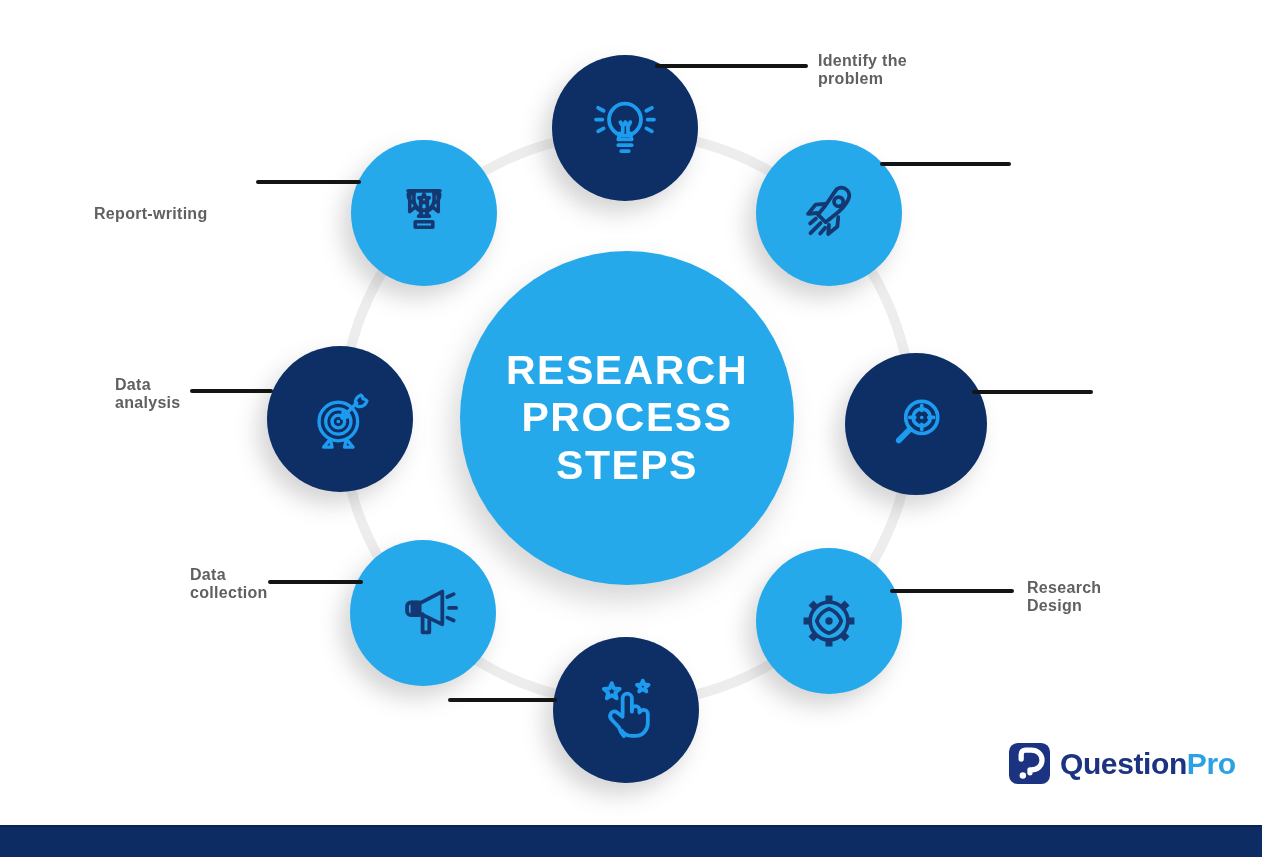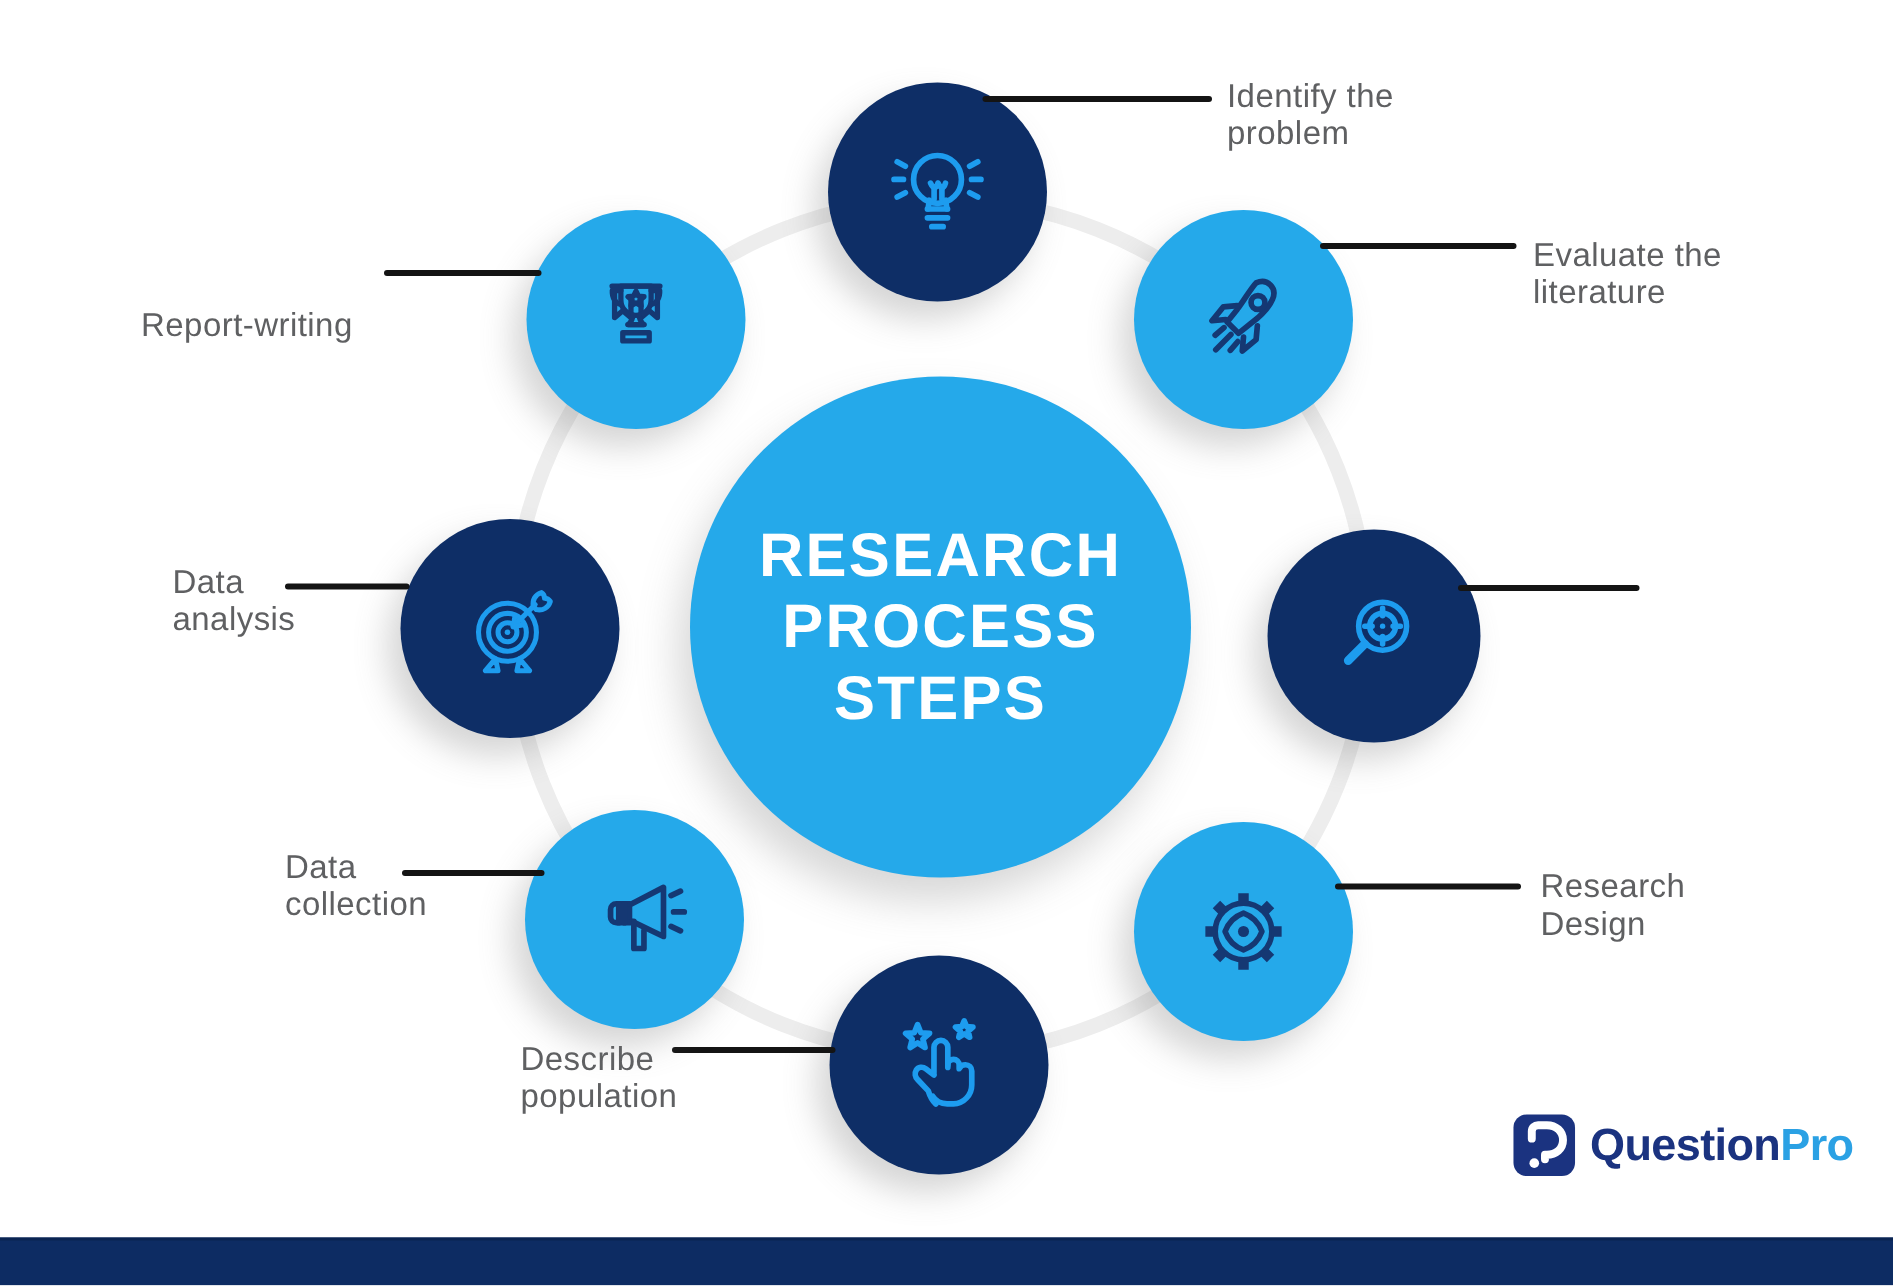--- a/index.html
+++ b/index.html
@@ -65,22 +65,22 @@
   .c0{left:655px;top:64px;width:153px;}
   .c1{left:880px;top:162px;width:131px;}
   .c2{left:972px;top:390px;width:121px;}
   .c3{left:890px;top:589px;width:124px;}
   .c4{left:448px;top:698px;width:109px;}
   .c5{left:268px;top:580px;width:95px;}
   .c6{left:190px;top:389px;width:83px;}
   .c7{left:256px;top:180px;width:105px;}
   
   .step-label{
-    position:absolute;font-size:22px;line-height:1.12;
-    color:var(--label-gray);letter-spacing:.3px;white-space:pre-line;
+    position:absolute;font-size:16px;line-height:1.12;
+    color:var(--label-gray);letter-spacing:.3px;white-space:pre-line;font-weight:bold;
   }
   .l0{left:818px;top:52px;}
   .l1{left:1022px;top:158px;}
   .l2{left:1103px;top:381px;}
   .l3{left:1027px;top:579px;}
   .l4{left:347px;top:694px;}
   .l5{left:190px;top:566px;}
   .l6{left:115px;top:376px;}
   .l7{left:94px;top:170px;margin-top:35px;}
   
@@ -133,22 +133,20 @@
       <g stroke="currentColor" stroke-width="4.5" fill="none" stroke-linecap="round" stroke-linejoin="round">
         <path d="M60 21 c9 -4 17 4 13 13 c-3 7 -9 13 -17 19 l-10 8 l-9 -9 l8 -10 c6 -8 11 -17 15 -21 z"></path>
         <circle cx="61.5" cy="36.5" r="5.5"></circle>
         <path d="M45 39 l-11 1 -9 11 11 -1"></path>
         <path d="M61 55 l-1 11 -11 9 1 -11"></path>
         <path d="M40 62 l-12 12 M34.5 56.5 l-7 6 M45.5 67.5 l-6 7"></path>
       </g>
     </svg>
   </div>
   <div class="connector c1"></div>
-  <div class="step-label l1">Evaluate the
-literature</div>
 
   <div class="node navy node-right">
     <svg viewBox="0 0 100 100" width="82" height="82">
       <g stroke="currentColor" stroke-width="4.5" fill="none" stroke-linecap="round" stroke-linejoin="round">
         <circle cx="57" cy="42" r="19.5"></circle>
         <circle cx="57" cy="42" r="10.5"></circle>
         <path d="M57 27.5 v6 M57 50.5 v6 M42.5 42 h6 M65.5 42 h6"></path>
         <circle cx="57" cy="42" r="2.2" fill="currentColor" stroke="none"></circle>
         <path d="M42.5 56.5 L29 70" stroke-width="7"></path>
       </g>
@@ -175,22 +173,20 @@
       <g stroke="currentColor" stroke-width="4.5" fill="none" stroke-linecap="round" stroke-linejoin="round">
         <path d="M46 56 v-20 c0 -3 2.5 -5.5 5.5 -5.5 s5.5 2.5 5.5 5.5 v16"></path>
         <path d="M57 50 c0 -2.5 2 -4.5 4.5 -4.5 s4.5 2 4.5 4.5 v3 c1 -2 3 -3.2 5 -3.2 c2.8 0 5 2.2 5 5 v11 c0 8 -6.5 15 -14.5 15 h-5 c-5 0 -9 -2 -11.5 -6"></path>
         <path d="M46 58 l-6.5 -5 c-2.5 -2 -6 -1.5 -7.5 1 c-1.5 2.5 -1 5.5 1 7.5 l8.5 9 c1.5 5 3.5 8 6 10.5"></path>
         <path d="M33 18 l2.6 6.4 6.9 0.5 -5.3 4.5 1.7 6.7 -5.9 -3.7 -5.9 3.7 1.7 -6.7 -5.3 -4.5 6.9 -0.5 z"></path>
         <path d="M70 15 l1.9 4.6 5 0.4 -3.8 3.2 1.2 4.8 -4.3 -2.7 -4.3 2.7 1.2 -4.8 -3.8 -3.2 5 -0.4 z"></path>
       </g>
     </svg>
   </div>
   <div class="connector c4"></div>
-  <div class="step-label l4">Describe
-population</div>
 
   <div class="node light node-bottom-left">
     <svg viewBox="0 0 100 100" width="84" height="84">
       <g stroke="currentColor" stroke-width="4.5" fill="none" stroke-linecap="round" stroke-linejoin="round">
         <path d="M46 38.5 L73 24.5 V63.5 L46 50.5 z"></path>
         <path d="M46 37.5 h-10.5 c-2.5 0 -4.5 2 -4.5 4.5 v6 c0 2.5 2 4.5 4.5 4.5 H46"></path>
         <path d="M37.5 37.5 v15 M42 37.5 v15"></path>
         <path d="M49.5 51.5 v21.5 h8 v-14"></path>
         <path d="M79 31 l7.5 -3.5 M81 44 h8.5 M79 55.5 l7.5 3.5"></path>
       </g>

